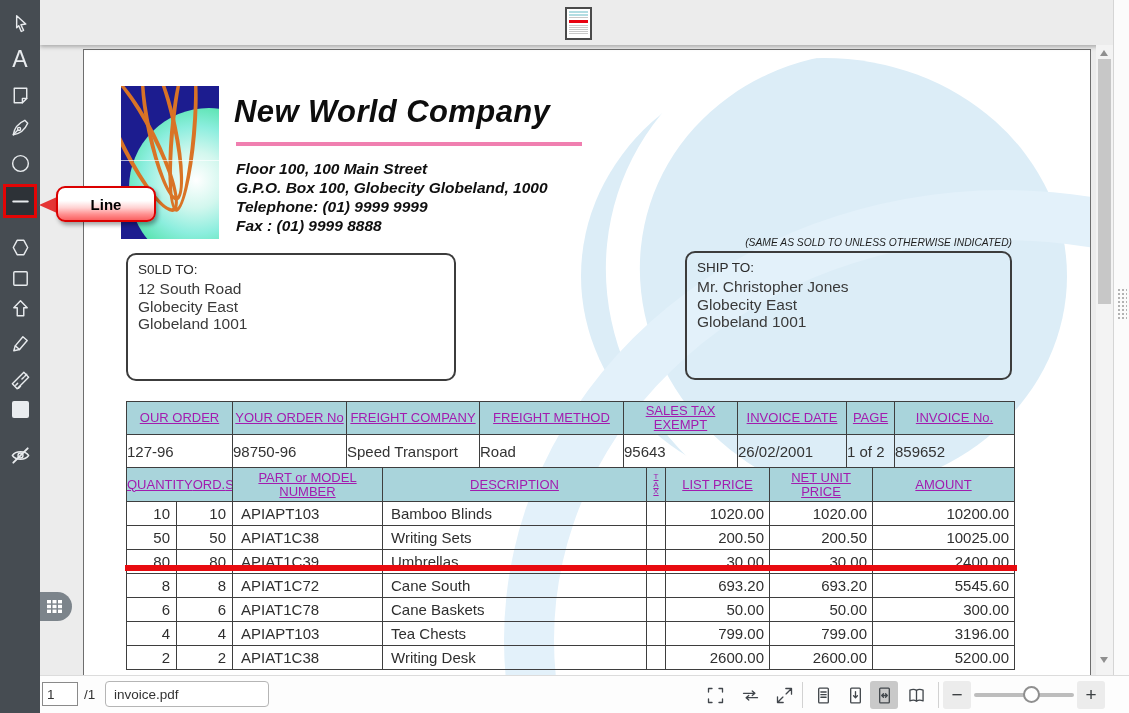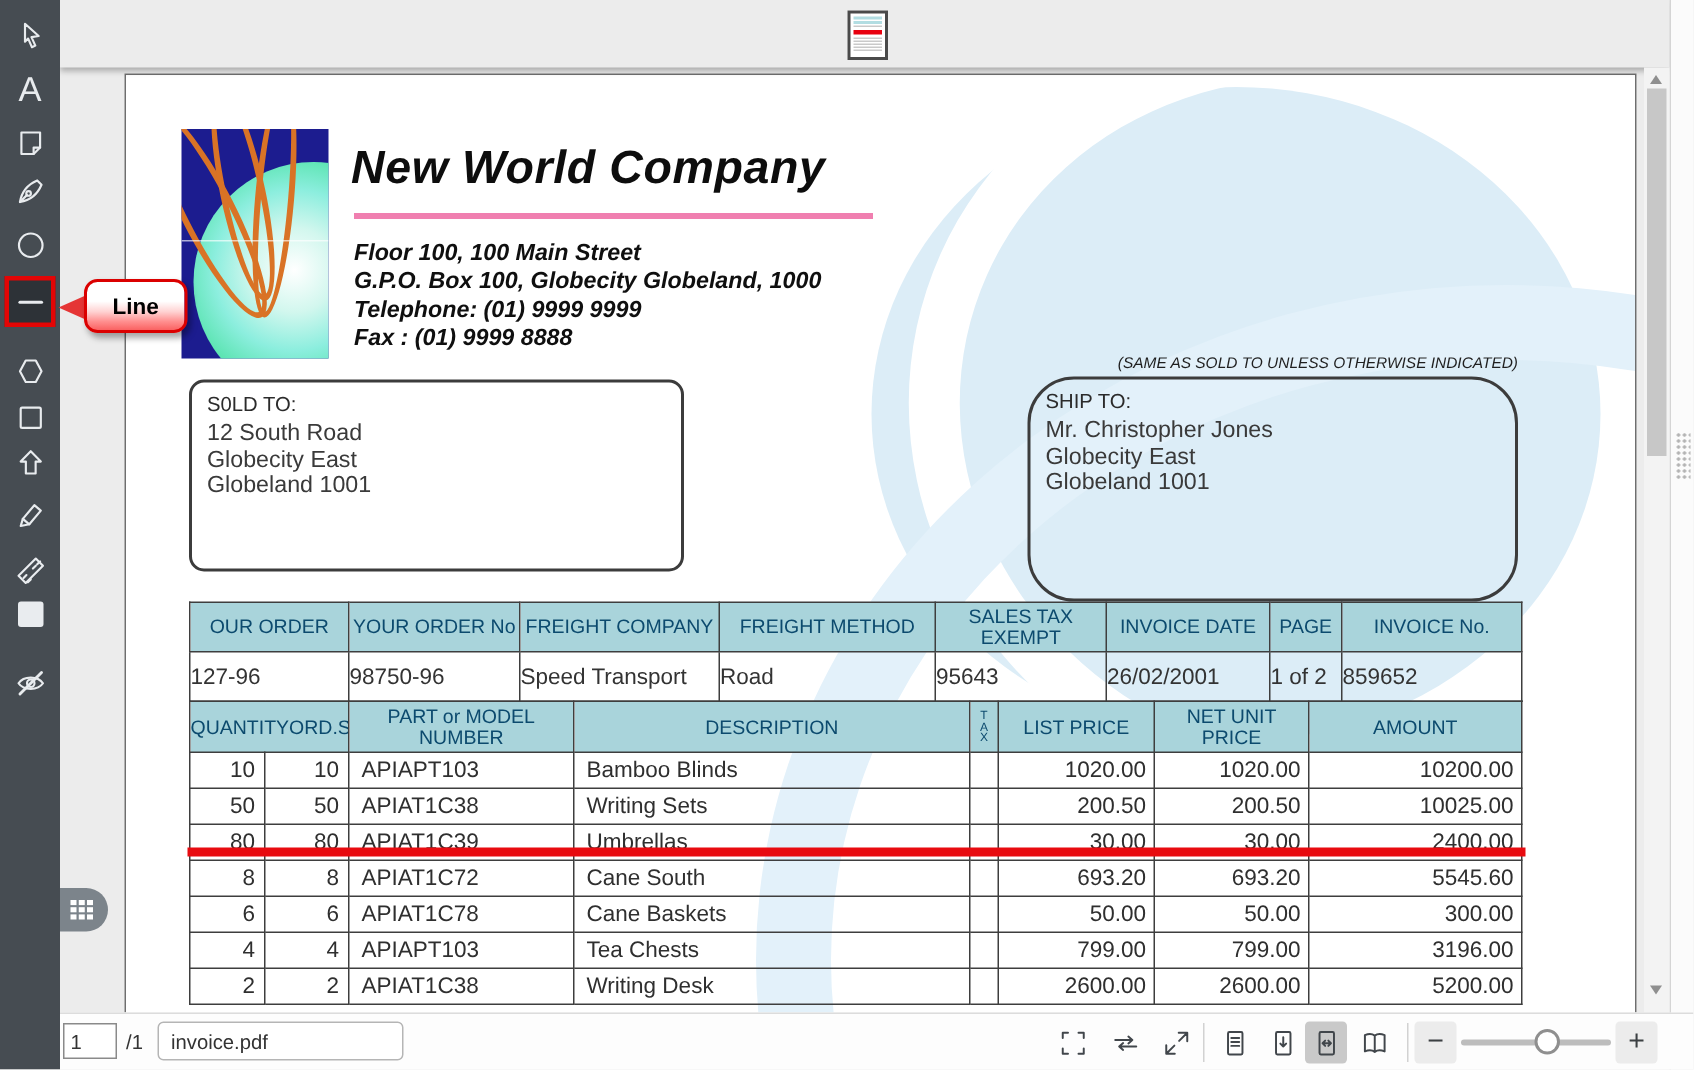--- a/index.html
+++ b/index.html
@@ -41,45 +41,45 @@
   .p3 { width:26px; height:158px; left:49px; top:-32px; transform:rotate(5deg); }
   .logo-scanline { position:absolute; left:0; top:74px; width:100%; height:1px; background:rgba(255,255,255,.65); }
 
   .company-title { position:absolute; left:150px; top:44px; font-size:31px; font-weight:bold; font-style:italic; color:#0d0d0d; letter-spacing:.4px; z-index:2; }
   .title-rule { position:absolute; left:152px; top:92px; width:346px; height:4px; background:#f07fb0; z-index:2; }
   .company-address { position:absolute; left:152px; top:109px; z-index:2; }
   .company-address div { font-size:15.5px; font-weight:bold; font-style:italic; color:#0f0f0f; line-height:19px; }
 
   .addr-box { position:absolute; border:2px solid #3c3c3c; border-radius:10px; z-index:2; }
   .sold-box { left:42px; top:203px; width:330px; height:128px; }
-  .ship-box { left:601px; top:201px; width:327px; height:150px;border-radius:31px; }
+  .ship-box { left:601px; top:201px; width:327px; height:129px; }
   .box-label { font-size:13.5px; color:#2b2b2b; margin:7px 0 3px 10px; }
   .box-line  { font-size:15.5px; color:#3a3a3a; line-height:17.5px; margin-left:10px; }
   .ship-note { position:absolute; left:630px; top:187px; width:298px; text-align:right; font-size:10.3px; font-style:italic; color:#1f1f1f; z-index:2; }
 
   table.inv { position:absolute; left:42px; border-collapse:collapse; table-layout:fixed; z-index:2; }
   .inv td { border:1px solid #3e3e3e; overflow:hidden; }
-  .inv .hd { background:#a9d4db; font-size:13px; color:#0c4a6e; text-align:center; line-height:14px; }
+  .inv .hd { background:#a9d4db; font-size:13px; color:#a21caf; text-align:center; line-height:14px;text-decoration:underline; }
   .tblA { top:351px; width:888px; }
   .tblA .hd { height:33px; }
   .tblA .dv { height:33px; font-size:15px; color:#333; background:transparent; }
   .tblB { top:417px; width:888px; }
   .tblB .hd { height:34px; }
   .tblB .it { height:24px; font-size:15px; color:#2f2f2f; background:transparent; white-space:nowrap; }
   .num { text-align:right; padding-right:6px; }
   .txt { text-align:left; padding-left:8px; }
   .money { text-align:right; padding-right:5px; }
   .qty-wrap { display:flex; }
   .qty-row { display:flex; justify-content:space-around; }
   .tax-v { font-size:8px; line-height:7.5px; display:block; text-align:center; }
 
   .red-line { position:absolute; left:41px; top:515px; width:892px; height:5.5px; background:#e80b10; z-index:4; cursor:pointer; }
 
   
-  .callout { position:absolute; left:56px; top:186px; width:69px; height:36px; border:2px solid #db0000; border-radius:9px;
+  .callout { position:absolute; left:56px; top:186px; width:100px; height:36px; border:2px solid #db0000; border-radius:9px;
      background:linear-gradient(180deg,#ffffff 0%,#ffffff 40%,#ffd2d2 62%,#ff9090 82%,#fa6262 100%);
      box-shadow:2px 3px 4px rgba(0,0,0,.35); display:flex; align-items:center; justify-content:center;
      font-size:15px; font-weight:bold; color:#000; z-index:40; }
   .callout-tail { position:absolute; left:39px; top:197px; width:0; height:0; border-top:8px solid transparent; border-bottom:8px solid transparent; border-right:18px solid #e53535; z-index:39; }
 
   
   .vscroll { position:absolute; left:1096px; top:45px; width:17px; height:630px; background:#f3f3f3; z-index:10; }
   .scroll-arrow { position:absolute; left:4px; width:0; height:0; border-left:4.5px solid transparent; border-right:4.5px solid transparent; cursor:pointer; }
   .arr-up { top:5px; border-bottom:6px solid #8f8f8f; }
   .arr-down { top:612px; border-top:6px solid #8f8f8f; }

